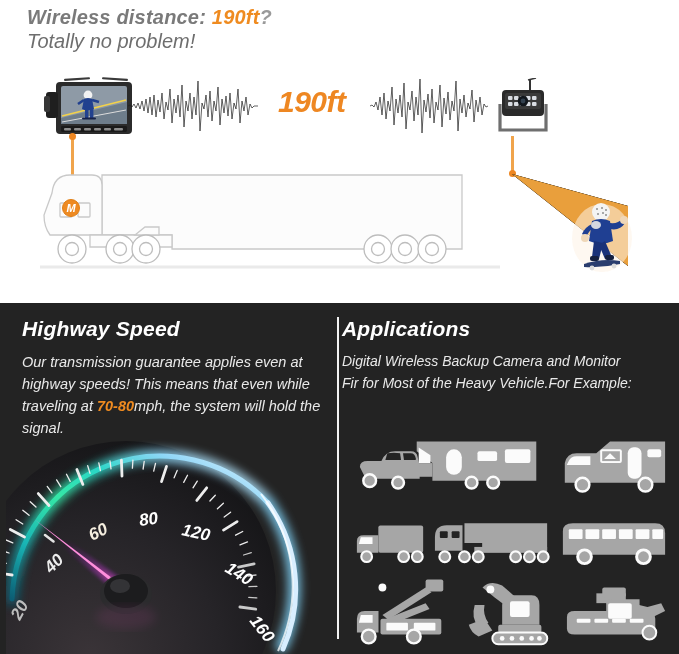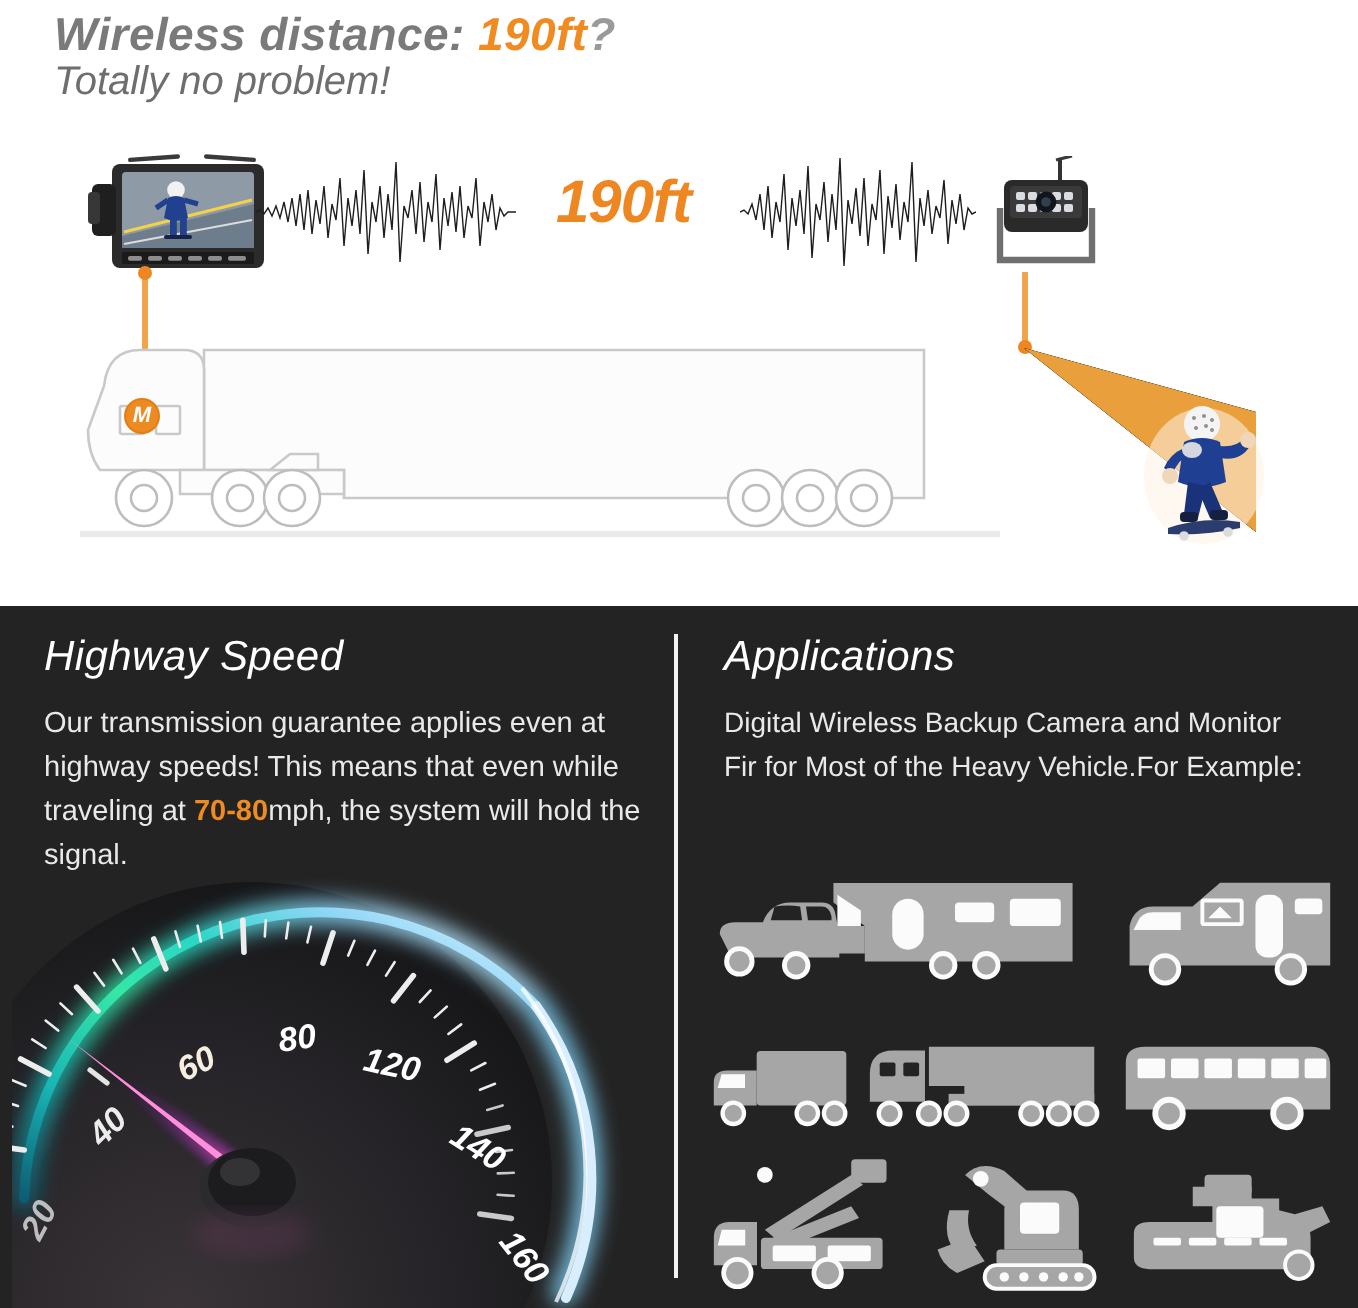--- a/index.html
+++ b/index.html
@@ -12,21 +12,21 @@
   }
 
   
   #top-section {
     position: absolute; left: 0; top: 0; width: 679px; height: 303px;
     background: #fff; overflow: hidden;
   }
   #headline {
     position: absolute; left: 27px; top: 5px;
     font-style: italic; font-weight: bold;
-    font-size: 23px; line-height: 25px; color: #7a7a7a;
+    font-size: 20px; line-height: 25px; color: #7a7a7a;
     letter-spacing: .2px; white-space: nowrap;
   }
   #headline .num { color: #ef8b20; }
   #headline .q { color: #9a9a9a; font-weight: bold; }
   #headline-l2 {
     position: absolute; left: 27px; top: 30px;
     font-style: italic; font-weight: normal;
     font-size: 20px; color: #6e6e6e; white-space: nowrap;
   }
 
@@ -76,36 +76,36 @@
     background: #232323; overflow: hidden;
   }
   #divider {
     position: absolute; left: 337px; top: 14px;
     width: 2px; height: 322px; background: #f2f2f2;
   }
 
   
   #left-col { position: absolute; left: 22px; top: 14px; width: 300px; }
   .panel-title {
-    font-size: 21px; font-weight: normal; font-style: italic;
+    font-size: 21px; font-weight: bold; font-style: italic;
     color: #ffffff; letter-spacing: .2px;
   }
   .panel-body {
     margin-top: 10px;
     font-size: 14.5px; line-height: 22px;
-    color: #e9e9e9;
+    font-style: italic; color: #e9e9e9;
   }
   .panel-body .hl { color: #ef8b20; font-weight: bold; }
 
   #speedo {
     position: absolute; left: 6px; top: 128px; width: 320px; height: 223px;
   }
 
   
-  #right-col { position: absolute; left: 362px; top: 14px; width: 310px; }
+  #right-col { position: absolute; left: 342px; top: 14px; width: 310px; }
   #apps-body { margin-top: 10px; font-size: 14px; line-height: 21.5px; }
 
   #icon-grid {
     position: absolute; left: 352px; top: 118px;
     width: 320px; height: 226px;
   }
   .icon-row { display: flex; align-items: flex-end; }
   #icon-grid .r1 { height: 78px; }
   #icon-grid .r2 { height: 70px; }
   #icon-grid .r3 { height: 78px; }

